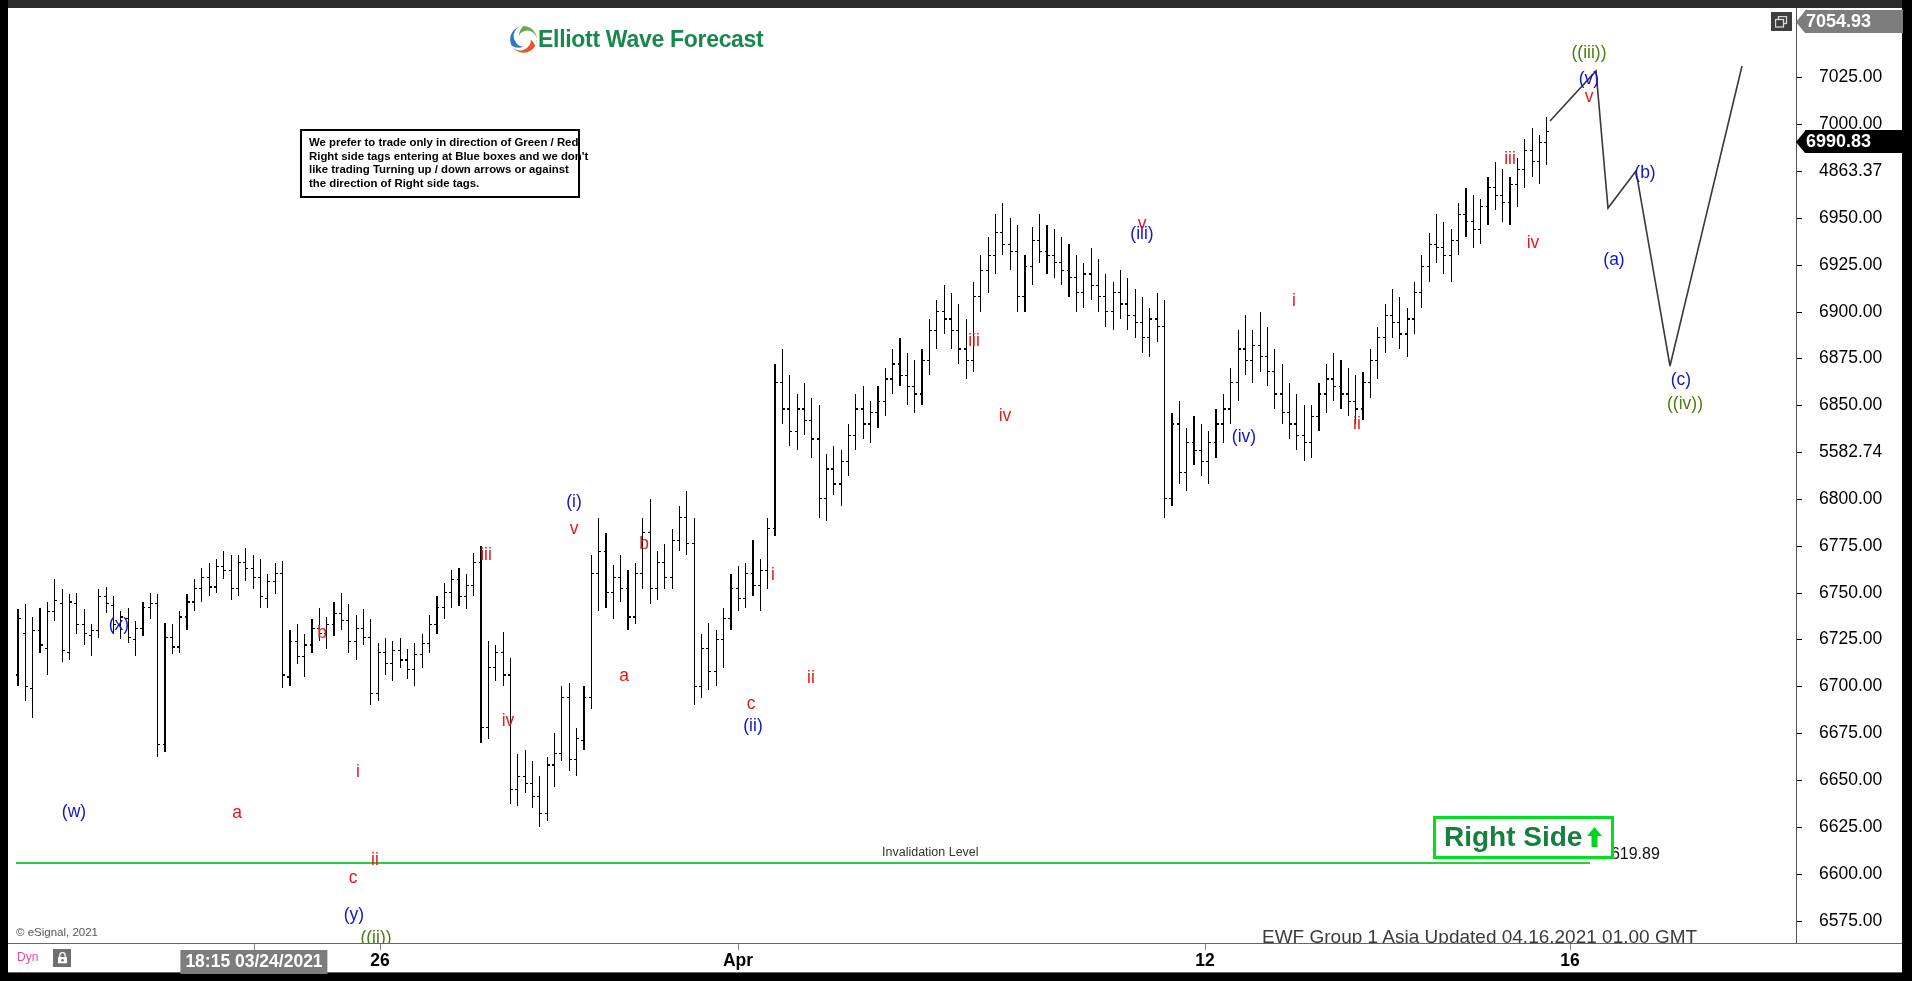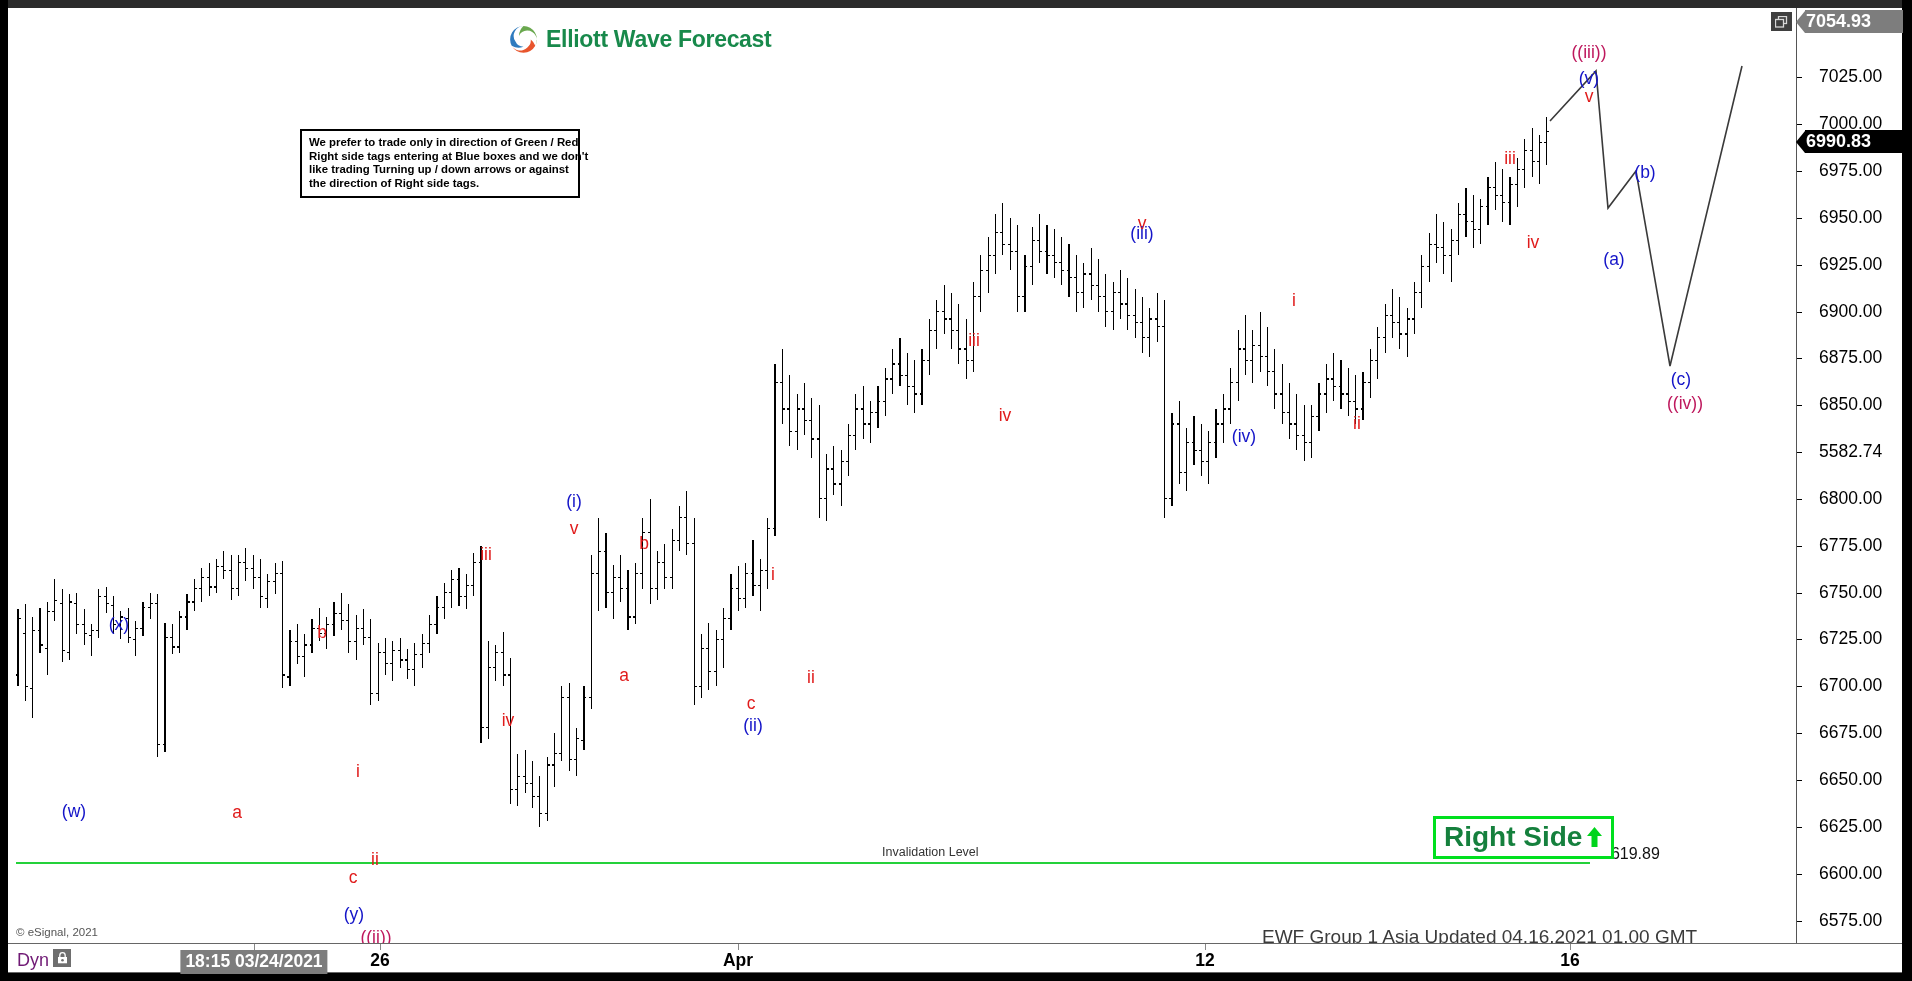--- a/index.html
+++ b/index.html
@@ -43,21 +43,21 @@
   }
 
   
   .symbol-title {
     position: absolute; left: 8px; top: 9px;
     font-size: 20.5px; color: #000; white-space: nowrap;
     letter-spacing: -0.1px;
   }
   .brand {
     position: absolute; left: 501px; top: 17px;
-    display: flex; align-items: center; gap: 8px;
+    display: flex; align-items: center; 
   }
   .brand-logo { width: 29px; height: 29px; display: block; }
   .brand-text {
     font-size: 23px; font-weight: bold; color: #18894b;
     letter-spacing: -0.3px; white-space: nowrap;
   }
 
   
   .note-box {
     position: absolute; left: 292px; top: 121px;
@@ -127,21 +127,21 @@
   
   .time-axis {
     position: absolute; left: 8px; top: 943px;
     width: 1894px; height: 30px;
     background: #ffffff;
     border-top: 1px solid #666;
     border-bottom: 1px solid #666;
   }
   .dyn-label {
     position: absolute; left: 9px; top: 6px;
-    font-size: 18px; color: #701a75; white-space: nowrap;
+    font-size: 12px; color: #ec4899; white-space: nowrap;
   }
   .dyn-lock {
     position: absolute; left: 45px; top: 5px;
     width: 18px; height: 18px; background: #6e6e6e;
     display: flex; align-items: center; justify-content: center;
   }
   .time-tick {
     position: absolute; top: 0; height: 30px;
   }
   .time-tick .tt-mark {
@@ -196,21 +196,21 @@
   
   .wave-label {
     position: absolute;
     font-size: 17.5px;
     white-space: nowrap;
     transform: translateX(-50%);
     line-height: 1;
   }
   .wl-red { color: #e01b1b; }
   .wl-blue { color: #1414c8; }
-  .wl-black { color: #be185d; }
+  .wl-black { color: #4d7c0f; }
 
   svg.bars, svg.path-overlay {
     position: absolute; left: 0; top: 0;
     width: 1788px; height: 935px;
     display: block;
   }
 </style>
 </head>
 <body>
 
@@ -935,21 +935,21 @@
       <div class="tick" style="top: 69.3287px;">
         <span class="tick-mark"></span>
         <span class="tick-label">7025.00</span>
       </div>
       <div class="tick" style="top: 116.172px;">
         <span class="tick-mark"></span>
         <span class="tick-label">7000.00</span>
       </div>
       <div class="tick" style="top: 163.016px;">
         <span class="tick-mark"></span>
-        <span class="tick-label">6975.00</span>
+        <span class="tick-label">4863.37</span>
       </div>
       <div class="tick" style="top: 209.86px;">
         <span class="tick-mark"></span>
         <span class="tick-label">6950.00</span>
       </div>
       <div class="tick" style="top: 256.703px;">
         <span class="tick-mark"></span>
         <span class="tick-label">6925.00</span>
       </div>
       <div class="tick" style="top: 303.547px;">

